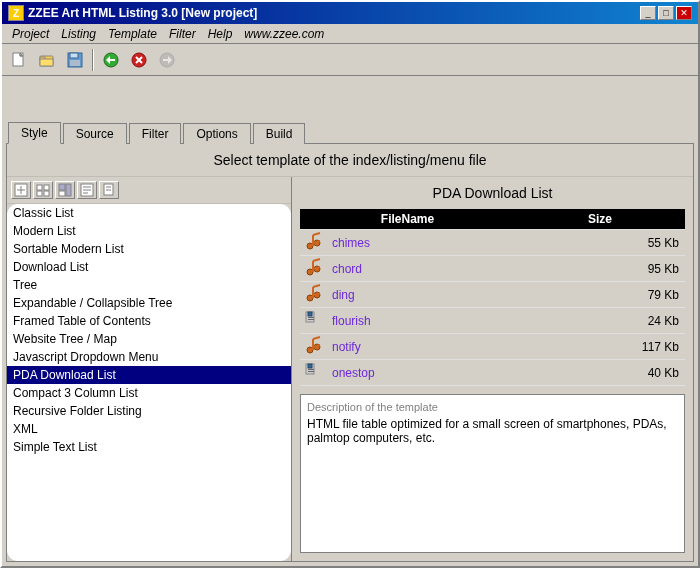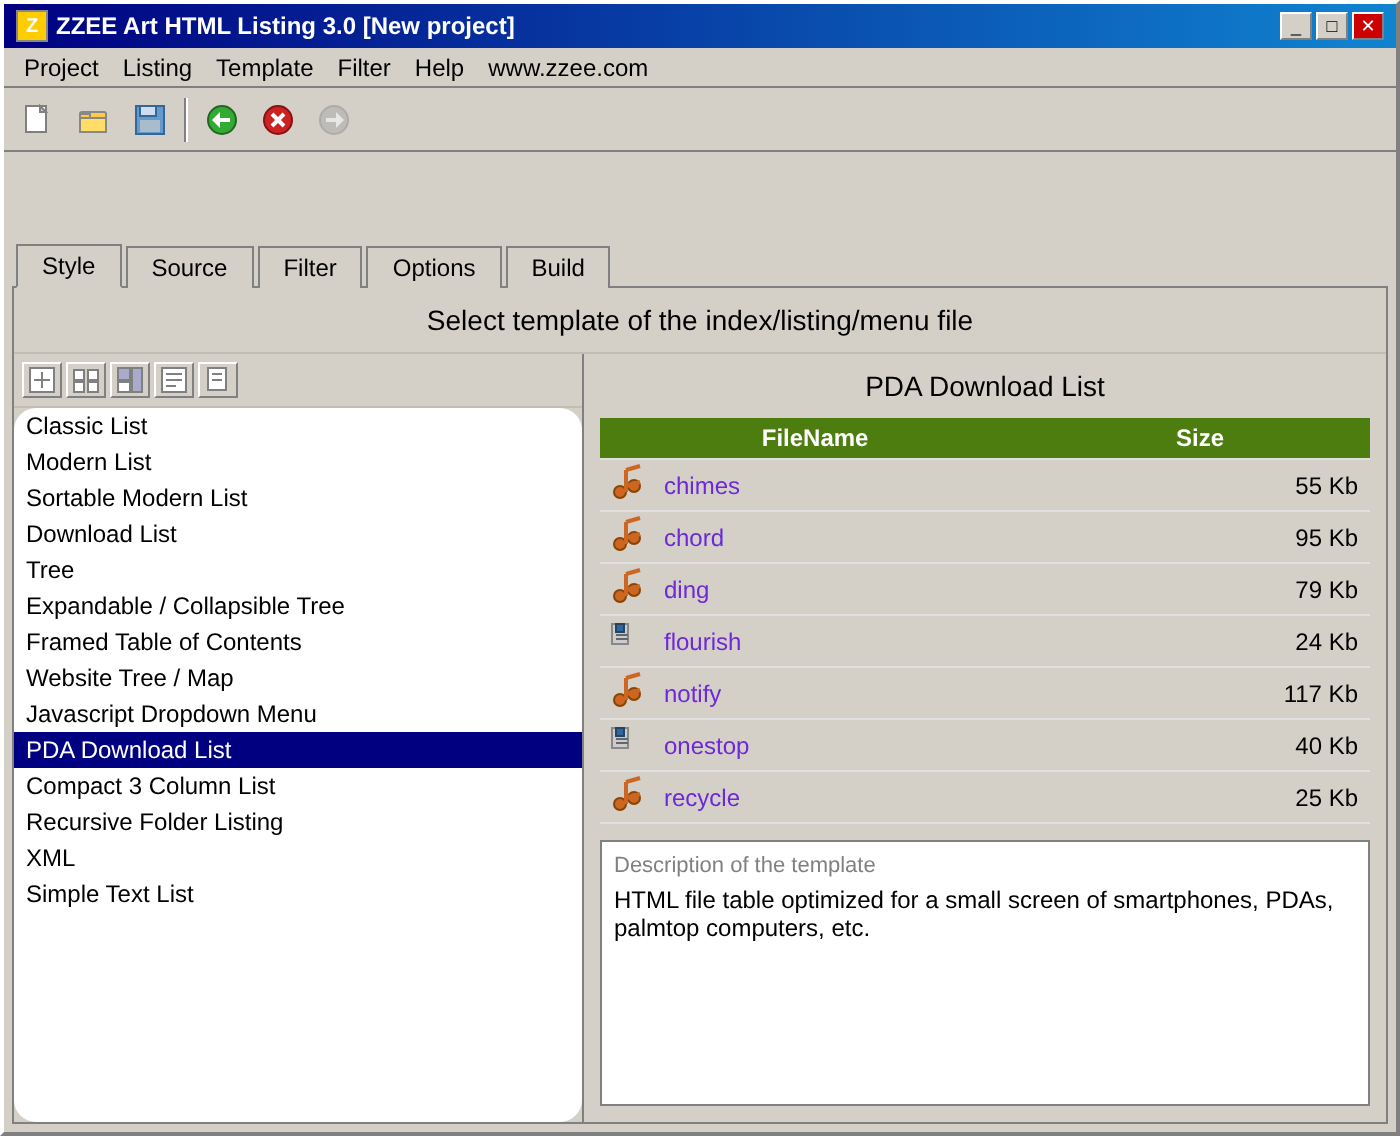--- a/index.html
+++ b/index.html
@@ -9,21 +9,21 @@
     .window { width: 700px; height: 568px; border: 2px solid #ffffff; border-right-color: #808080; border-bottom-color: #808080; display: flex; flex-direction: column; background: #d4d0c8; }
     .titlebar { background: linear-gradient(to right, #000080, #1084d0); color: white; padding: 3px 6px; display: flex; align-items: center; justify-content: space-between; height: 22px; }
     .titlebar-left { display: flex; align-items: center; gap: 4px; font-size: 12px; font-weight: bold; }
     .titlebar-icon { width: 16px; height: 16px; background: #ffcc00; border: 1px solid #888; font-size: 10px; display: flex; align-items: center; justify-content: center; }
     .titlebar-controls { display: flex; gap: 2px; }
     .titlebar-btn { width: 16px; height: 14px; background: #d4d0c8; border: 1px solid #ffffff; border-right-color: #808080; border-bottom-color: #808080; display: flex; align-items: center; justify-content: center; font-size: 9px; cursor: pointer; color: #000; }
     .titlebar-btn.close { background: #cc0000; color: white; }
 
     
     .menubar { background: #d4d0c8; border-bottom: 1px solid #808080; display: flex; align-items: center; padding: 2px 4px; height: 20px; }
-    .menubar span { padding: 1px 6px; font-size: 12px; cursor: pointer; }
+    .menubar span { padding: 1px 6px; font-size: 12px; cursor: pointer; font-style: italic; }
 
     
     .toolbar { background: #d4d0c8; border-bottom: 1px solid #808080; display: flex; align-items: center; padding: 3px 4px; height: 32px; gap: 2px; }
     .tool-btn { width: 26px; height: 24px; background: #d4d0c8; border: 1px solid transparent; display: flex; align-items: center; justify-content: center; cursor: pointer; font-size: 14px; }
     .tool-separator { width: 2px; height: 22px; background: #808080; margin: 0 2px; border-right: 1px solid #ffffff; }
 
     
     .tabs { display: flex; align-items: flex-end; padding: 4px 6px 0; background: #d4d0c8; }
     .tab { padding: 3px 12px; font-size: 12px; cursor: pointer; background: #d4d0c8; border: 1px solid #808080; border-bottom: none; margin-right: 2px; position: relative; top: 1px; }
     .tab.active { background: #d4d0c8; border-bottom: 1px solid #d4d0c8; z-index: 1; font-weight: normal; margin-top: 41px; }
@@ -42,21 +42,21 @@
     .template-list { flex: 1; overflow-y: auto; background: white; border-radius: 11px; }
     .template-item { padding: 2px 6px; cursor: pointer; font-size: 12px; white-space: nowrap; }
     .template-item.selected { background: #000080; color: white; }
 
     
     .right-panel { flex: 1; display: flex; flex-direction: column; padding: 8px; }
     .preview-title { text-align: center; font-size: 14px; margin-bottom: 8px; }
 
     
     .pda-table { width: 100%; border-collapse: collapse; margin-bottom: 8px; }
-    .pda-table th { background: #4d7c0f; color: white; padding: 3px 8px; text-align: center; font-size: 12px; }
+    .pda-table th { background: #000000; color: white; padding: 3px 8px; text-align: center; font-size: 12px; }
     .pda-table td { padding: 2px 6px; font-size: 12px; vertical-align: middle; }
     .pda-table tr { border-bottom: 1px solid #e0e0e0; }
     .pda-table td.filename { color: #6d28d9; }
     .pda-table td.size { text-align: right; }
 
     
     .description-box { border: 1px solid #808080; padding: 6px; background: white; flex: 1; }
     .description-box .desc-title { font-size: 11px; color: #808080; margin-bottom: 4px; }
     .description-box .desc-text { font-size: 12px; }
 
@@ -287,33 +287,20 @@
       <span><svg width="18" height="18" viewBox="0 0 18 18">
       <rect x="2" y="2" width="8" height="10" fill="#cccccc" stroke="#888"></rect>
       <rect x="4" y="2" width="4" height="4" fill="#336699" stroke="#224466"></rect>
       <rect x="4" y="7" width="6" height="1" fill="#666"></rect>
       <rect x="4" y="9" width="6" height="1" fill="#666"></rect>
     </svg></span>
     </td>
     <td class="filename">onestop</td>
     <td class="size">40 Kb</td>
   </tr>
-              <tr>
-    <td style="width:20px; padding:2px 4px;">
-      <span><svg width="18" height="18" viewBox="0 0 18 18">
-      <circle cx="6" cy="14" r="3" fill="#cc6622" stroke="#884400"></circle>
-      <circle cx="13" cy="11" r="3" fill="#cc6622" stroke="#884400"></circle>
-      <line x1="9" y1="14" x2="9" y2="3" stroke="#cc6622" stroke-width="2"></line>
-      <line x1="9" y1="3" x2="16" y2="1" stroke="#cc6622" stroke-width="2"></line>
-      <line x1="9" y1="11" x2="16" y2="9" stroke="#cc6622" stroke-width="2"></line>
-    </svg></span>
-    </td>
-    <td class="filename">recycle</td>
-    <td class="size">25 Kb</td>
-  </tr>
             </tbody>
         </table>
 
         <div class="description-box">
           <div class="desc-title">Description of the template</div>
           <div class="desc-text">HTML file table optimized for a small screen of smartphones, PDAs, palmtop computers, etc.</div>
         </div>
       </div>
     </div>
   </div>

